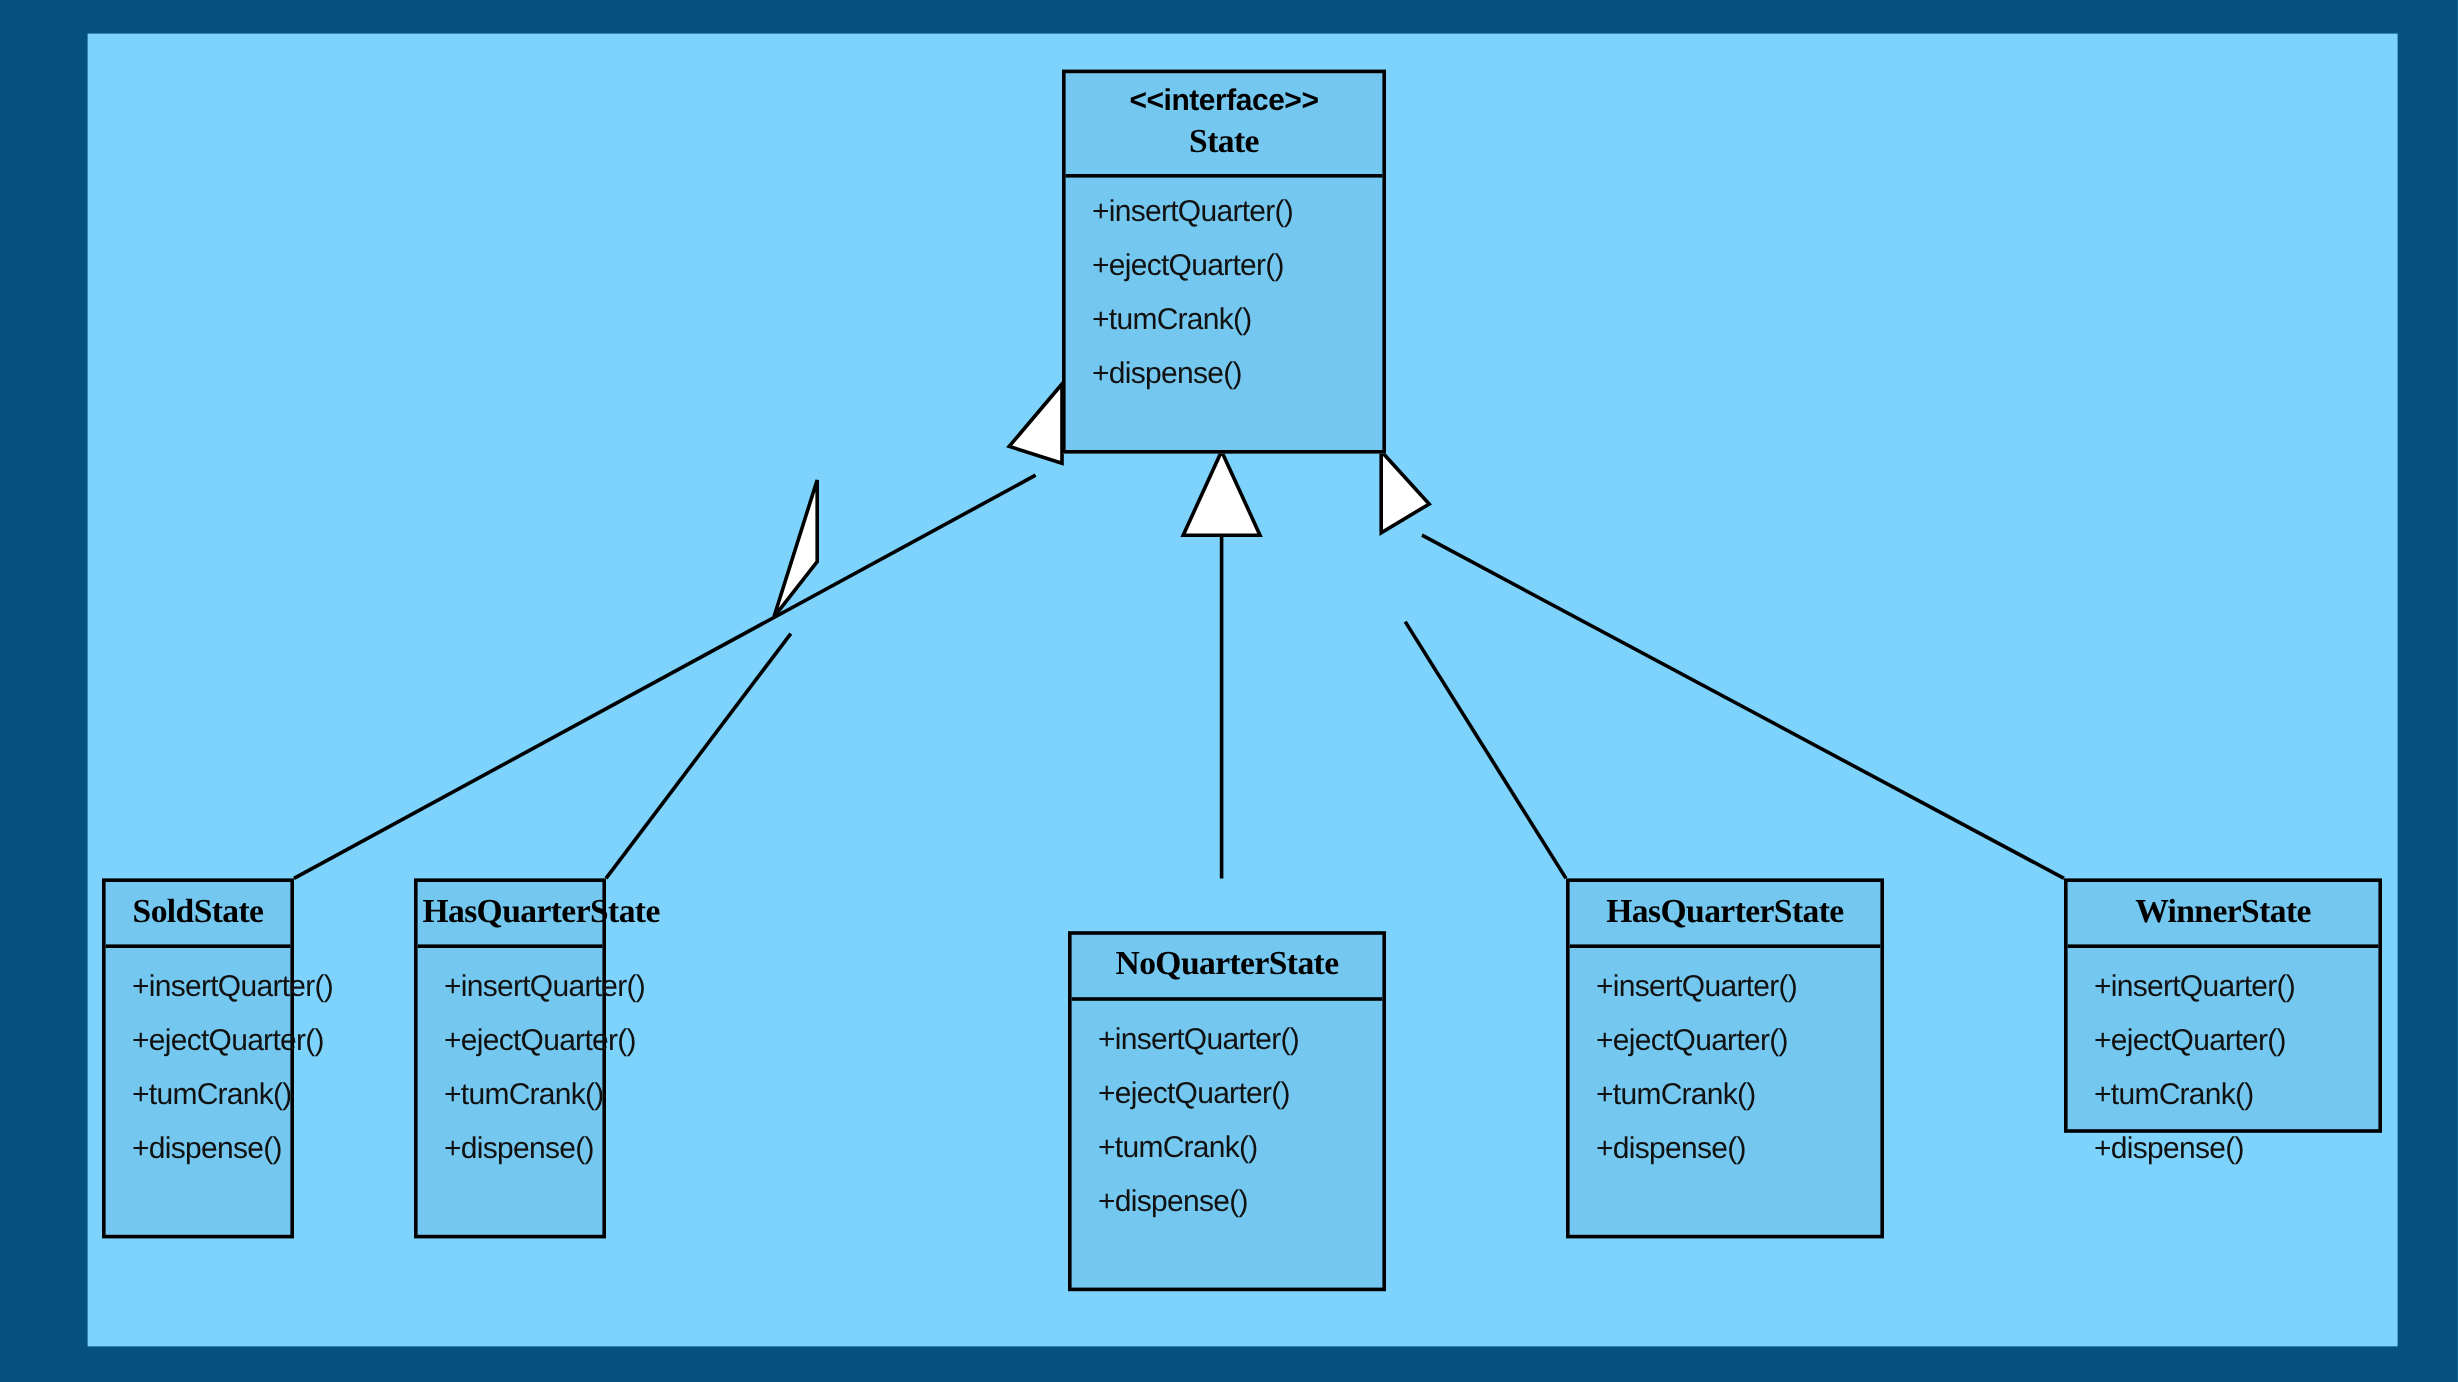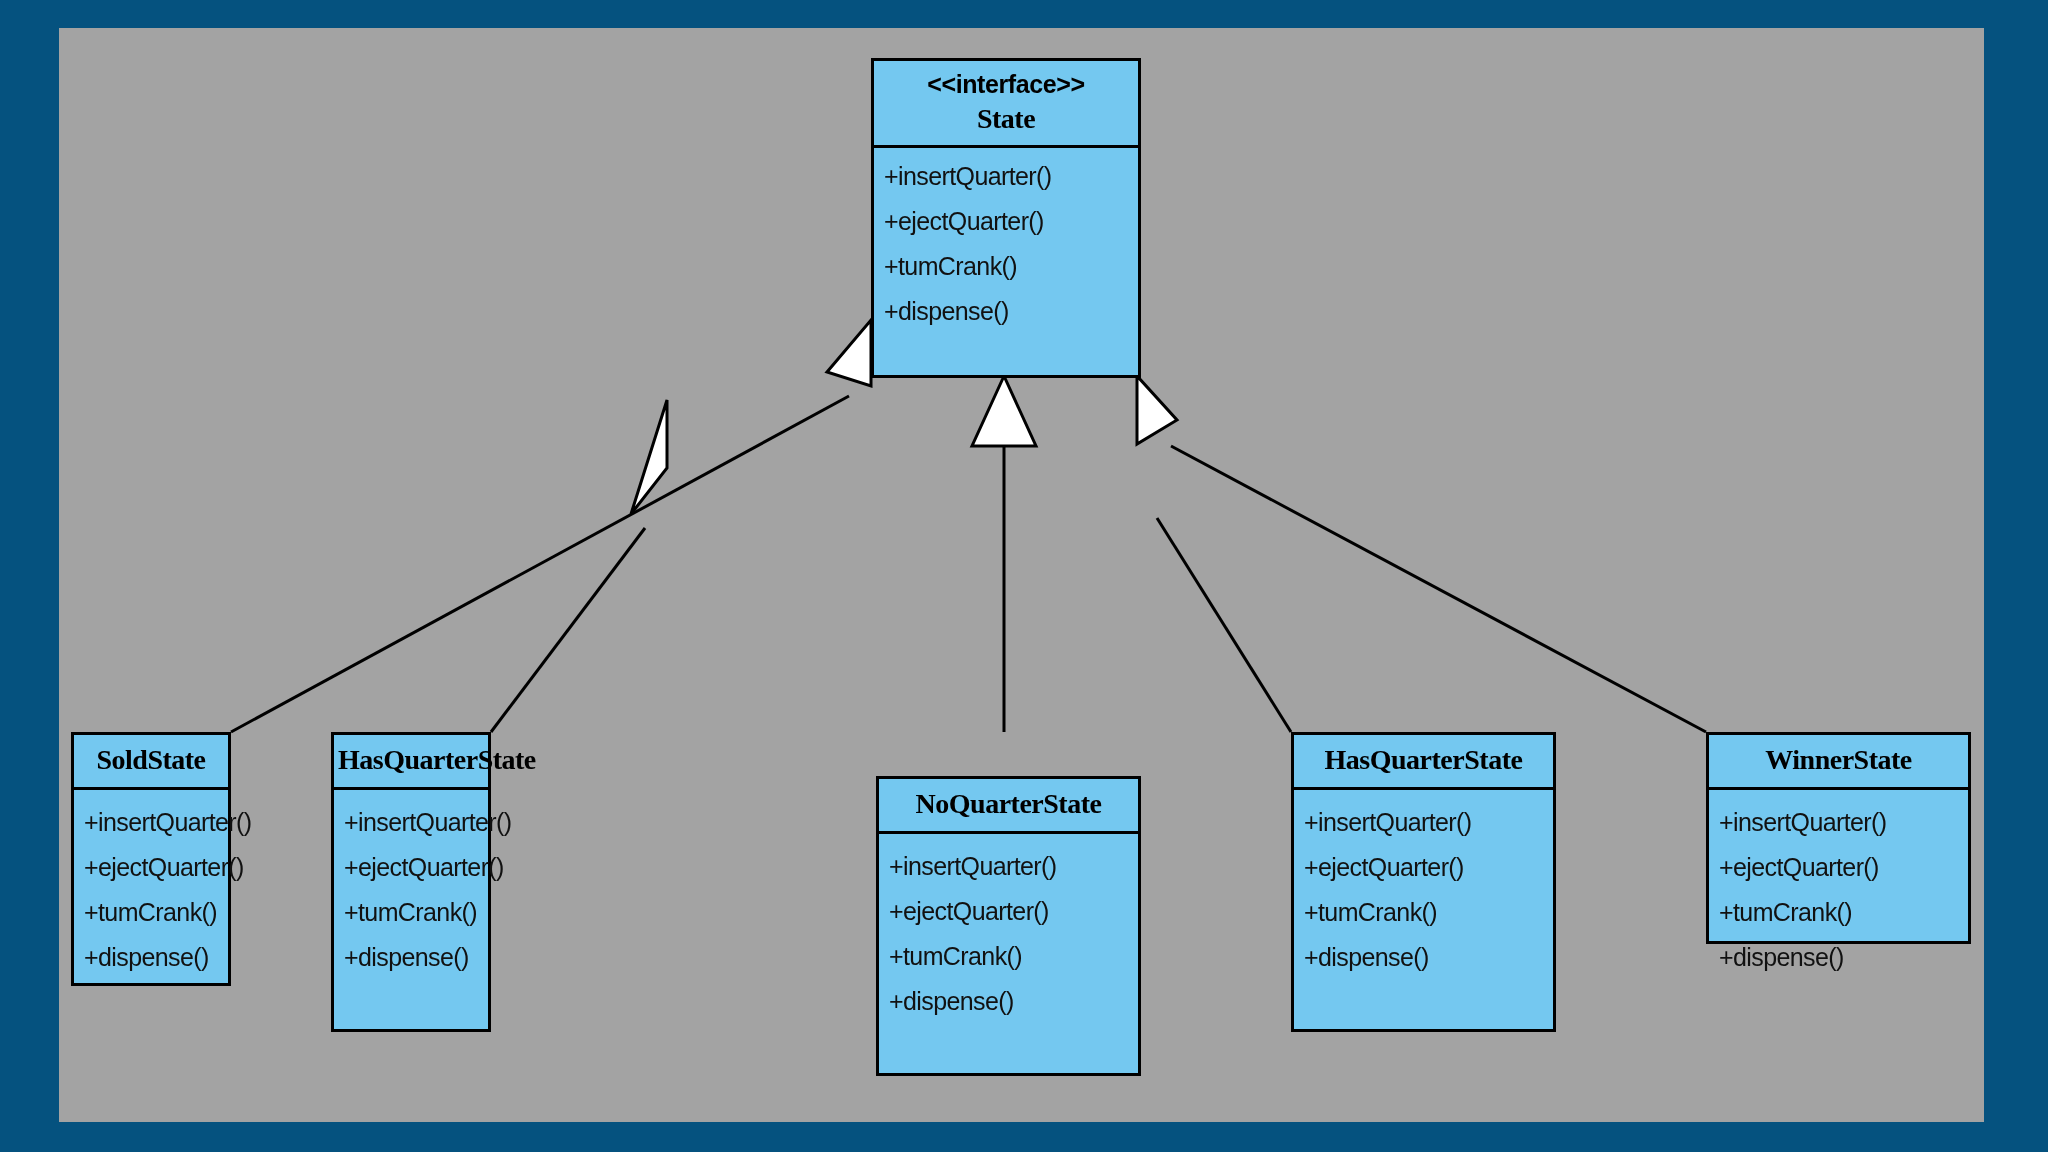--- a/index.html
+++ b/index.html
@@ -18,25 +18,25 @@
   #diagram-root {
     position: relative;
     width: 2048px;
     height: 1152px;
     background: #05527f;
   }
 
   
   #canvas {
     position: absolute;
-    left: 59px;
+    left: 73px;
     top: 28px;
     width: 1925px;
     height: 1094px;
-    background: #a3a3a3;
+    background: #7dd3fc;
   }
 
   
   #connector-layer {
     position: absolute;
     left: 0;
     top: 0;
     width: 1925px;
     height: 1094px;
   }
@@ -69,21 +69,21 @@
   .class-title {
     display: block;
     font-size: 28px;
     line-height: 36px;
     letter-spacing: -0.5px;
     white-space: nowrap;
     font-family: Liberation Serif, serif;
   }
 
   .uml-members {
-    padding: 8px 0 8px 10px;
+    padding: 8px 0 8px 22px;
   }
 
   .uml-member {
     font-size: 25px;
     line-height: 44px;
     color: #111111;
     letter-spacing: -0.6px;
     white-space: nowrap;
   }
 
@@ -146,21 +146,21 @@
         <span class="class-title">State</span>
       </div>
       <div class="uml-members">
         <div class="uml-member">+insertQuarter()</div>
         <div class="uml-member">+ejectQuarter()</div>
         <div class="uml-member">+tumCrank()</div>
         <div class="uml-member">+dispense()</div>
       </div>
     </div>
 
-    <div class="uml-class subclass" id="class-soldstate" style="left:12px; top:704px; width:160px; height:254px;">
+    <div class="uml-class subclass" id="class-soldstate" style="left:12px; top:704px; width:160px; height:300px;">
       <div class="uml-header">
         <span class="class-title">SoldState</span>
       </div>
       <div class="uml-members">
         <div class="uml-member">+insertQuarter()</div>
         <div class="uml-member">+ejectQuarter()</div>
         <div class="uml-member">+tumCrank()</div>
         <div class="uml-member">+dispense()</div>
       </div>
     </div>

